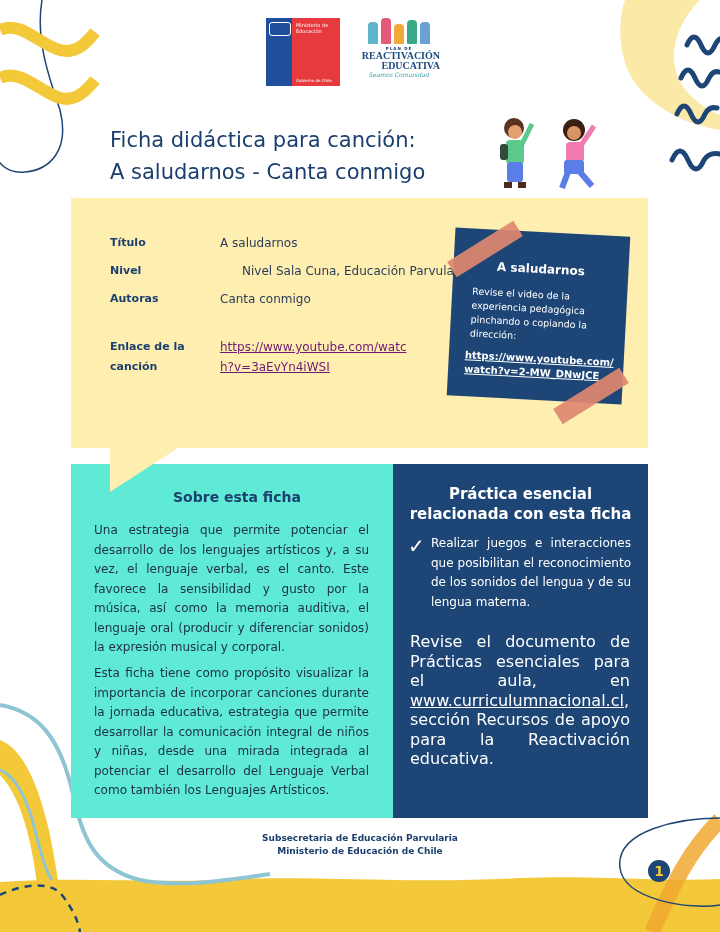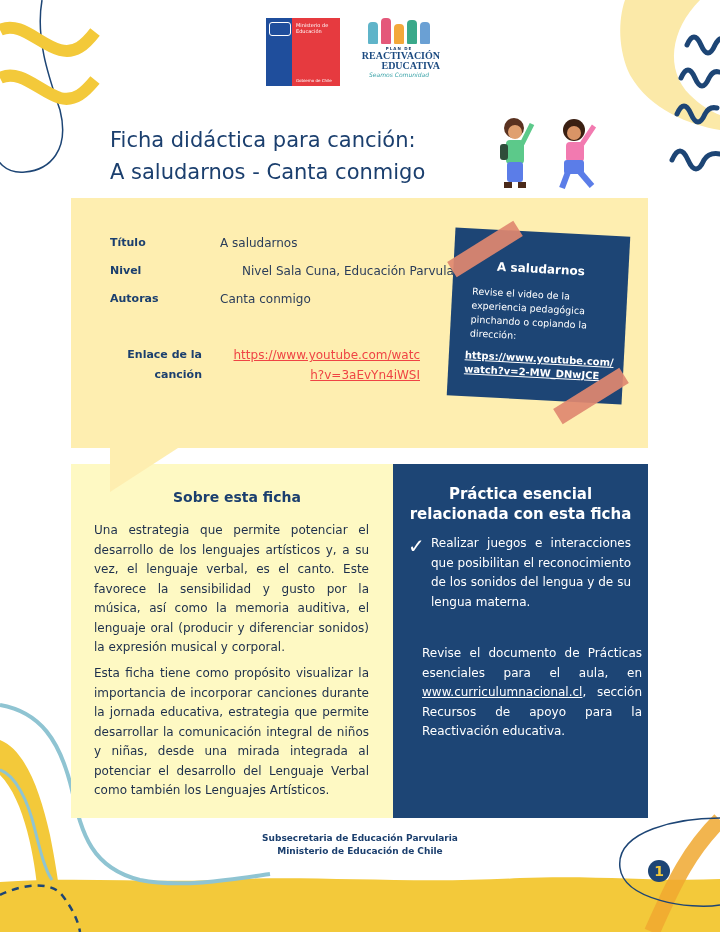--- a/index.html
+++ b/index.html
@@ -20,36 +20,36 @@
   .reac-big{font-size:10px;line-height:10px;font-weight:bold;color:#1b4a80;font-family:Liberation Serif, serif;text-align:right;}
   .reac-sub{font-size:6px;color:#3aa3a8;font-style:italic;}
   
   .title{left:110px;top:124px;font-size:21px;line-height:32px;color:#1b3f6e;font-family:"DejaVu Sans",sans-serif;}
   
   .ycard{left:71px;top:198px;width:577px;height:250px;background:#feeeb0;}
   .ytail{left:110px;top:448px;width:0;height:0;border-top:44px solid #feeeb0;border-right:68px solid transparent;z-index:2;}
   .info-row{position:absolute;left:110px;display:flex;}
   .info-label{width:110px;font-weight:bold;font-size:11px;color:#1b3f6e;line-height:20px;}
   .info-value{font-size:12px;color:#2b3d5a;line-height:20px;}
-  .info-value a{color:#ef4444;}
+  .info-value a{color:#701a75;}
   
   .note{left:451px;top:232px;width:175px;height:168px;background:#1d4575;transform:rotate(3deg);color:#fff;}
   .note h3{margin:0;position:absolute;top:30px;left:0;width:100%;text-align:center;font-size:12px;font-weight:bold;}
   .note p{margin:0;position:absolute;top:56px;left:20px;width:140px;font-size:9.5px;line-height:14px;}
   .note .lnk{position:absolute;top:120px;left:16px;width:150px;font-size:10px;font-weight:bold;line-height:14px;text-decoration:underline;}
   .tape{background:#e08870;opacity:0.92;width:78px;height:18px;}
   
-  .lbox{left:71px;top:464px;width:322px;height:354px;background:#fef9c3;}
+  .lbox{left:71px;top:464px;width:322px;height:354px;background:#5eead4;}
   .rbox{left:393px;top:464px;width:255px;height:354px;background:#1d4575;color:#fff;}
   .lbox h2{position:absolute;top:25px;left:0;width:100%;margin:0;text-align:center;font-size:14px;font-weight:bold;color:#1b3f6e;padding-left:10px;box-sizing:border-box;}
   .lbox p{position:absolute;left:23px;width:275px;margin:0;font-size:12px;line-height:19.5px;text-align:justify;color:#1d2f4c;}
   .rbox h2{position:absolute;top:20px;left:0;width:100%;margin:0;text-align:center;font-size:15px;line-height:20px;font-weight:bold;}
   .rbox .check{position:absolute;left:15px;top:70px;font-size:20px;}
   .rbox .item{position:absolute;left:38px;top:70px;width:200px;margin:0;font-size:12px;line-height:19.5px;text-align:justify;}
-  .rbox .rev{position:absolute;left:17px;top:168px;width:220px;margin:12px;font-size:12px;line-height:19.5px;text-align:justify;}
+  .rbox .rev{position:absolute;left:17px;top:168px;width:220px;margin:0;font-size:16px;line-height:19.5px;text-align:justify;}
   .rbox .rev a{color:#fff;text-decoration:underline;}
   .footer{left:0;top:832px;width:720px;text-align:center;font-size:9px;font-weight:bold;line-height:13px;color:#1b3f6e;}
   .pagenum{left:648px;top:860px;width:22px;height:22px;border-radius:50%;background:#1d4575;color:#f3c93a;font-size:14px;font-weight:bold;text-align:center;line-height:22px;z-index:3;}
 </style>
 </head>
 <body>
 
 <svg class="deco" viewBox="0 0 720 932">
 
   <path d="M640 0 L720 0 L720 120 C700 115 680 105 670 85 C660 65 672 40 690 20 C700 10 710 4 720 0 Z" fill="#fff"></path>
@@ -136,21 +136,21 @@
   <div class="info-value">A saludarnos</div>
 </div>
 <div class="info-row" style="top:261px;gap:22px;">
   <div class="info-label">Nivel</div>
   <div class="info-value">Nivel Sala Cuna, Educación Parvularia</div>
 </div>
 <div class="info-row" style="top:289px;">
   <div class="info-label">Autoras</div>
   <div class="info-value">Canta conmigo</div>
 </div>
-<div class="info-row" style="top:345px;text-align:right;">
+<div class="info-row" style="top:337px;">
   <div class="info-label" style="width:92px;margin-right:18px;">Enlace de la canción</div>
   <div class="info-value" style="width:200px;word-break:break-all;"><a href="#">https://www.youtube.com/watch?v=3aEvYn4iWSI</a></div>
 </div>
 
 <div class="abs note">
   <h3>A saludarnos</h3>
   <p>Revise el video de la experiencia pedagógica pinchando o copiando la dirección:</p>
   <div class="lnk" style="word-break:break-all;">https://www.youtube.com/watch?v=2-MW_DNwJCE</div>
 </div>
 <div class="abs tape" style="left:446px;top:240px;transform:rotate(-32deg);"></div>

